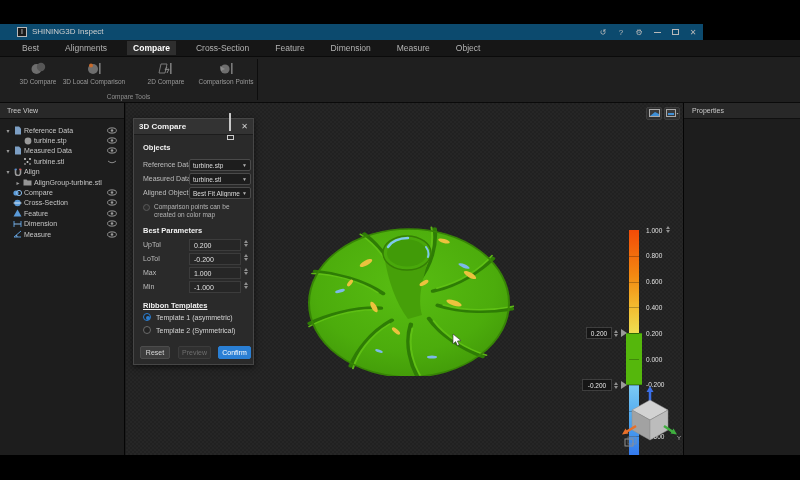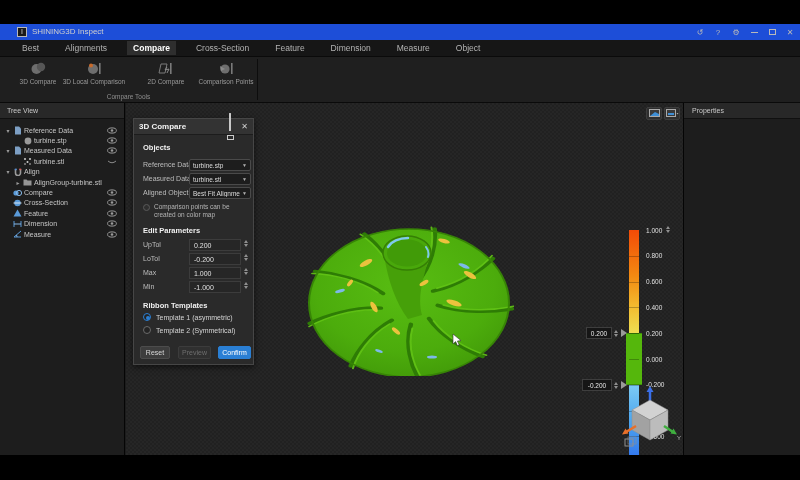--- a/index.html
+++ b/index.html
@@ -1,21 +1,21 @@
 <!DOCTYPE html>
 <html><head>
 <meta charset="utf-8">
 <style>
   * { margin:0; padding:0; box-sizing:border-box; }
   html,body { background:#000; }
   body { font-family:"Liberation Sans", sans-serif; }
   #screen { position:relative; width:800px; height:480px; background:#000; overflow:hidden; }
 
   
-  #titlebar { position:absolute; left:0; top:24px; width:800px; height:16px; background:#1d4ed8; }
+  #titlebar { position:absolute; left:0; top:24px; width:703px; height:16px; background:#0c4a6e; }
   #app-logo { position:absolute; left:17px; top:3px; width:10px; height:10px; border:1px solid #b9b9b9; background:#1a1a1a; color:#d8d8d8; font-size:7px; line-height:8px; text-align:center; }
   #app-title { position:absolute; left:32px; top:3px; font-size:8px; color:#cfcfcf; }
   #win-controls { position:absolute; right:4px; top:0; height:16px; display:flex; align-items:center; gap:6px; }
   .win-btn { width:12px; height:12px; display:flex; align-items:center; justify-content:center; color:#b9b9b9; font-size:8px; }
   .glyph-min { width:7px; height:1px; background:#b9b9b9; }
   .glyph-max { width:7px; height:6px; border:1px solid #b9b9b9; }
 
   
   #menubar { position:absolute; left:0; top:40px; width:800px; height:17px; background:#161616; display:flex; align-items:center; padding-left:16px; gap:14px; border-bottom:1px solid #0a0a0a; }
   .menu-item { font-size:8.5px; color:#b3b3b3; padding:2px 6px; }
@@ -440,21 +440,21 @@
               <span class="dropdown">
                 <span class="dval">Best Fit Alignme</span>
                 <span class="dcaret">▼</span>
               </span>
             </div>
           </div>
         <div id="dlg-check" style="top:84px;">
           <span class="cbox"></span>
           <span class="ctext">Comparison points can be created on color map</span>
         </div>
-        <div class="dlg-section" style="top:107px;">Edit Parameters</div>
+        <div class="dlg-section" style="top:107px;">Best Parameters</div>
         <div id="dlg-params">
             <div class="dlg-row" style="top: 120px;">
               <span class="flabel">UpTol</span>
               <span class="pfield">0.200</span>
               <span class="spinner">
                 <i class="up"></i>
                 <i class="dn"></i>
               </span>
             </div>
             <div class="dlg-row" style="top: 134px;">
@@ -475,21 +475,21 @@
             </div>
             <div class="dlg-row" style="top: 162px;">
               <span class="flabel">Min</span>
               <span class="pfield">-1.000</span>
               <span class="spinner">
                 <i class="up"></i>
                 <i class="dn"></i>
               </span>
             </div>
           </div>
-        <div class="dlg-section" style="top:182px;">Ribbon Templates</div>
+        <div class="dlg-section" style="top:182px;text-decoration:underline;">Ribbon Templates</div>
         <div id="dlg-radios">
             <div class="radio-row" style="top: 194px;">
               <span class="radio sel"></span>
               <span class="radio-label">Template 1 (asymmetric)</span>
             </div>
             <div class="radio-row" style="top: 207px;">
               <span class="radio"></span>
               <span class="radio-label">Template 2 (Symmetrical)</span>
             </div>
           </div>

